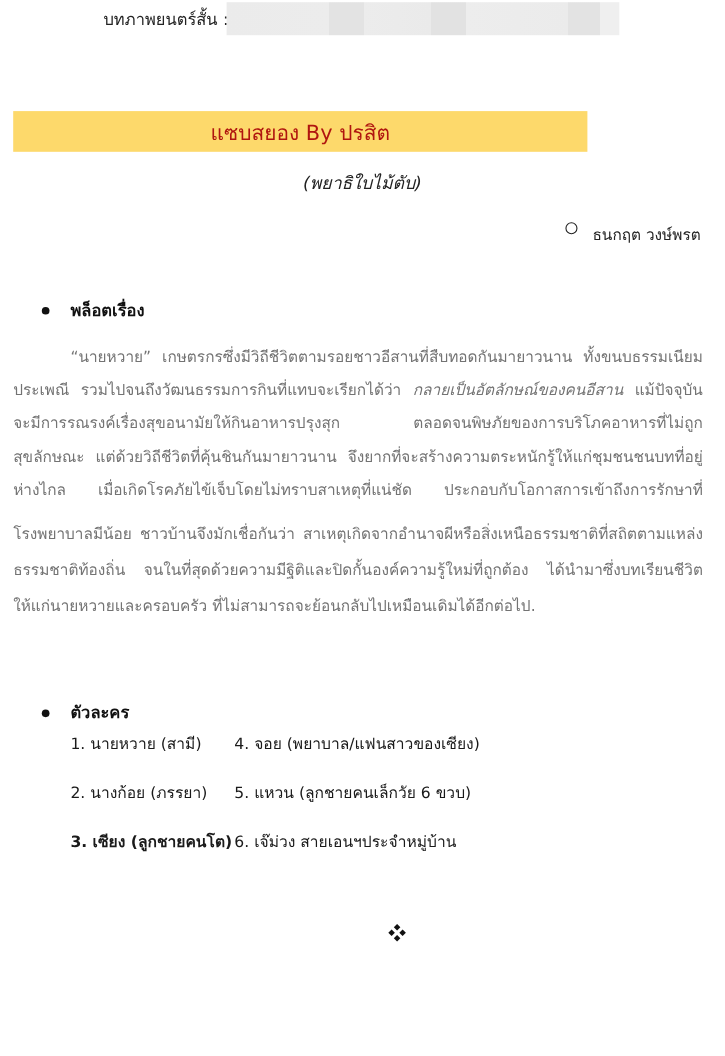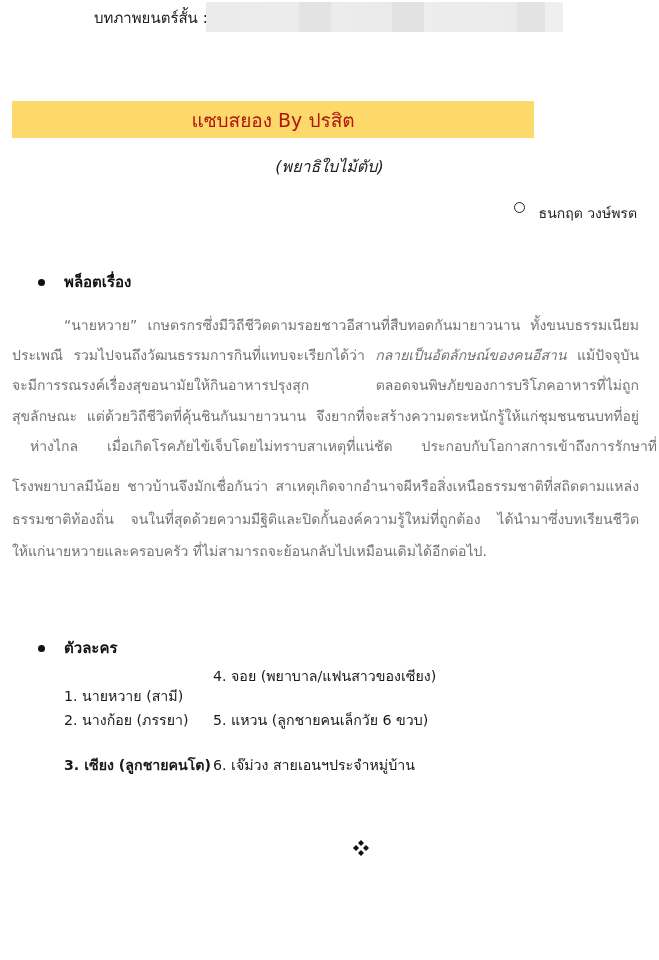--- a/index.html
+++ b/index.html
@@ -135,33 +135,33 @@
 <div class="abs section-head" style="top:270px;">
   <span class="solid-bullet"></span>
   <span>พล็อตเรื่อง</span>
 </div>
 
 <div>
   <div class="plot-line first" style="top:315px;">“นายหวาย” เกษตรกรซึ่งมีวิถีชีวิตตามรอยชาวอีสานที่สืบทอดกันมายาวนาน ทั้งขนบธรรมเนียม</div>
   <div class="plot-line" style="top:345px;"><span>ประเพณี รวมไปจนถึงวัฒนธรรมการกินที่แทบจะเรียกได้ว่า </span><em>กลายเป็นอัตลักษณ์ของคนอีสาน</em><span> แม้ปัจจุบัน</span></div>
   <div class="plot-line" style="top:375px;">จะมีการรณรงค์เรื่องสุขอนามัยให้กินอาหารปรุงสุก ตลอดจนพิษภัยของการบริโภคอาหารที่ไม่ถูก</div>
   <div class="plot-line" style="top:406px;">สุขลักษณะ แต่ด้วยวิถีชีวิตที่คุ้นชินกันมายาวนาน จึงยากที่จะสร้างความตระหนักรู้ให้แก่ชุมชนชนบทที่อยู่</div>
-  <div class="plot-line" style="top:436px;margin-left:18px;">ห่างไกล เมื่อเกิดโรคภัยไข้เจ็บโดยไม่ทราบสาเหตุที่แน่ชัด ประกอบกับโอกาสการเข้าถึงการรักษาที่</div>
+  <div class="plot-line" style="top:436px;">ห่างไกล เมื่อเกิดโรคภัยไข้เจ็บโดยไม่ทราบสาเหตุที่แน่ชัด ประกอบกับโอกาสการเข้าถึงการรักษาที่</div>
   <div class="plot-line" style="top:476px;">โรงพยาบาลมีน้อย ชาวบ้านจึงมักเชื่อกันว่า สาเหตุเกิดจากอำนาจผีหรือสิ่งเหนือธรรมชาติที่สถิตตามแหล่ง</div>
   <div class="plot-line" style="top:509px;">ธรรมชาติท้องถิ่น จนในที่สุดด้วยความมีฐิติและปิดกั้นองค์ความรู้ใหม่ที่ถูกต้อง ได้นำมาซึ่งบทเรียนชีวิต</div>
   <div class="plot-line last" style="top:541px;">ให้แก่นายหวายและครอบครัว ที่ไม่สามารถจะย้อนกลับไปเหมือนเดิมได้อีกต่อไป.</div>
 </div>
 
 <div class="abs section-head" style="top:636px;">
   <span class="solid-bullet"></span>
   <span>ตัวละคร</span>
 </div>
 
 <div>
-  <div class="cast-item" style="left:64px; top:665px;margin-top:20px;">1. นายหวาย (สามี)</div>
+  <div class="cast-item" style="left:64px; top:665px;">1. นายหวาย (สามี)</div>
   <div class="cast-item" style="left:64px; top:709px;">2. นางก้อย (ภรรยา)</div>
   <div class="cast-item" style="left:64px; top:754px;font-weight:bold;">3. เซียง (ลูกชายคนโต)</div>
   <div class="cast-item" style="left:213px; top:665px;">4. จอย (พยาบาล/แฟนสาวของเซียง)</div>
   <div class="cast-item" style="left:213px; top:709px;">5. แหวน (ลูกชายคนเล็กวัย 6 ขวบ)</div>
   <div class="cast-item" style="left:213px; top:754px;">6. เจ๊ม่วง สายเอนฯประจำหมู่บ้าน</div>
 </div>
 
 <svg class="abs ornament" viewBox="0 0 20 20">
   <g fill="#111">
     <path d="M10 2 L13 5 L10 8 L7 5 Z"></path>

